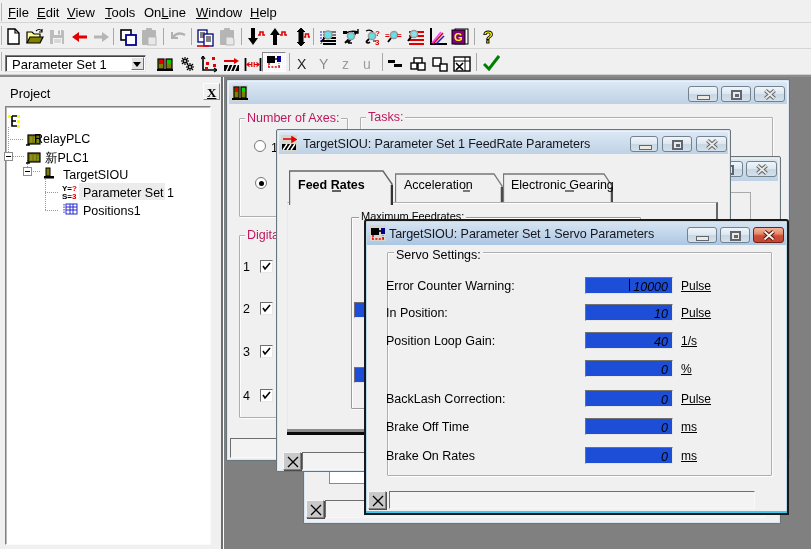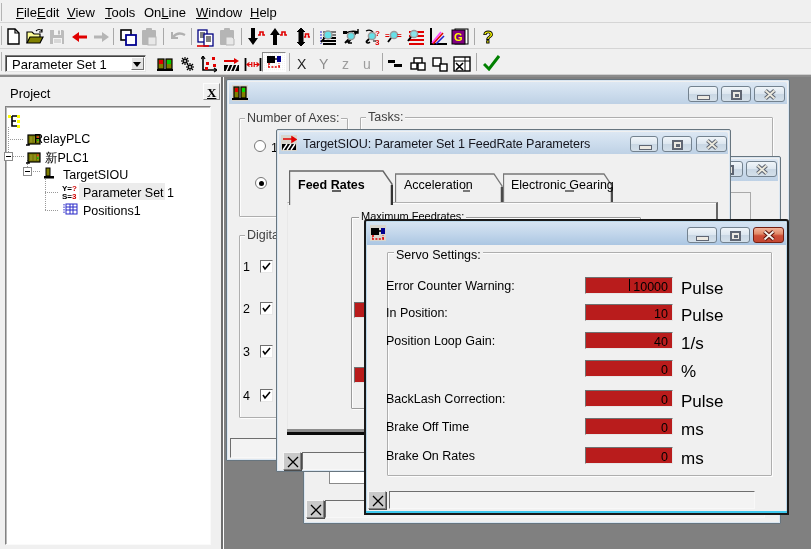--- a/index.html
+++ b/index.html
@@ -41,27 +41,27 @@
 .tbar.active { background:linear-gradient(180deg,#d6e4f2 0%, #c2d6eb 50%, #abc6e2 100%); }
 .ttext { position:absolute; left:27px; top:4px; font-size:12.6px; letter-spacing:-0.1px; color:#16161e; white-space:nowrap; }
 .cbtn { position:absolute; top:6px; width:30px; height:16px; border:1px solid #73828f; border-radius:3px;
   background:linear-gradient(180deg,#f0f5f9 0%, #dde7f0 48%, #c9d7e4 52%, #d4e0ea 100%); }
 .cbtn .mingl { position:absolute; left:8px; top:8px; width:13px; height:5px; background:#ece9e2; border:1.5px solid #5f6673; }
 .cbtn .resgl { position:absolute; left:9px; top:3px; width:11px; height:10px; border:2px solid #5f6673; background:#ece9e2; } .cbtn .resgl:after { content:""; position:absolute; left:1.5px; top:2px; width:4px; height:2.5px; background:#5f6673; }
 .cbtn.red { border-color:#731f12; background:linear-gradient(180deg,#f2b49c 0%, #e28a68 42%, #cd4e38 55%, #c44732 100%); }
 
 
 .grp { position:absolute; border:1px solid #aeaeae; border-radius:1px; box-shadow: inset 1px 1px 0 #fdfdfd, 1px 1px 0 #fdfdfd; }
-.glabel { position:absolute; top:-7px; font-size:13px; background:#f0f0f0; padding:0 3px; color:#404040; white-space:nowrap; }
-
-
-.field { position:absolute; background:#b91c1c; border:1px solid #707070;
-  border-right-color:#e6e6e6; border-bottom-color:#e6e6e6; }
+.glabel { position:absolute; top:-7px; font-size:13px; background:#f0f0f0; padding:0 3px; color:#be185d; white-space:nowrap; }
+
+
+.field { position:absolute; background:#1d4ed8; border:1px solid #707070;
+  border-right-color:#e6e6e6; border-bottom-color:#e6e6e6;font-style:italic; }
 .fval { position:absolute; right:4px; top:2px; font-size:12.5px; color:#000; }
-.funit { position:absolute; font-size:17px; color:#000; }
+.funit { position:absolute; font-size:12px; color:#000;text-decoration:underline; }
 .flabel { position:absolute; font-size:12.5px; color:#000; white-space:nowrap; }
 
 
 .xbtn { position:absolute; width:18px; height:18px; background:#c9c9c9;
   border:1px solid #828282; border-top-color:#f5f5f5; border-left-color:#f5f5f5;
   box-shadow: 1px 1px 0 #4c4c4c; }
 .xbtn svg { position:absolute; left:2px; top:2px; }
 .bfield { position:absolute; background:#f3f3f3; border:1px solid #6e6e6e;
   border-right-color:#f8f8f8; border-bottom-color:#f8f8f8; }
 
@@ -69,21 +69,21 @@
 .cb { position:absolute; width:13px; height:13px; background:#fff; border:1px solid #6f6f6f;
   border-right-color:#e8e8e8; border-bottom-color:#e8e8e8; }
 .radio { position:absolute; width:12px; height:12px; border-radius:50%; background:#fff; border:1px solid #777; }
 </style>
 </head>
 <body>
 <div id="page">
 
 <div id="menubar">
   <div class="grip" style="left:1px;top:3px;height:18px"></div>
-  <span class="mi" style="left:16px"><u>F</u>ile</span>
+  <span class="mi" style="left:8px"><u>F</u>ile</span>
   <span class="mi" style="left:37px"><u>E</u>dit</span>
   <span class="mi" style="left:67px"><u>V</u>iew</span>
   <span class="mi" style="left:105px"><u>T</u>ools</span>
   <span class="mi" style="left:144px">On<u>L</u>ine</span>
   <span class="mi" style="left:196px"><u>W</u>indow</span>
   <span class="mi" style="left:250px"><u>H</u>elp</span>
 </div>
 <div style="position:absolute;left:0;top:22px;width:811px;height:1px;background:#d5d5d5"></div>
 
 <div id="tb1">
@@ -568,20 +568,21 @@
 
 <div class="win" id="servo" style="left:364px;top:219px;width:425px;height:296px;z-index:4;border:2px solid #191919;border-radius:3px 3px 0 0;box-shadow:inset 0 -2px 0 #3fc9ee, inset 1px 1px 0 #bcd9ec, inset -1px 0 0 #bcd9ec">
   <div class="tbar active" style="left:1px;top:1px;right:1px;height:23px"></div>
   <svg class="abs" style="left:4px;top:4px" width="16" height="16" viewBox="0 0 16 16">
     <rect x="0" y="0" width="16" height="16" fill="#d8d5cd"></rect>
     <rect x="1" y="3" width="8" height="7" fill="#000"></rect>
     <line x1="9" y1="6" x2="12" y2="6" stroke="#000" stroke-width="1.6"></line>
     <rect x="11" y="3" width="4" height="6" fill="#000090"></rect>
     <path d="M3 10 v3 h-1 M2 14 h12 M13 14 v-4" fill="none" stroke="#e00000" stroke-width="1.6" stroke-dasharray="2 1.4"></path>
   </svg>
+  <div class="ttext" style="left:23px;top:6px">TargetSIOU: Parameter Set 1 Servo Parameters</div>
   <div class="cbtn" style="left:321px">
         <div class="mingl"></div>
       </div>
   <div class="cbtn" style="left:354px">
         <div class="resgl"></div>
       </div>
   <div class="cbtn red" style="left:387px;width:31px">
         <svg width="31" height="16" style="position:absolute;left:0;top:0">
           <path d="M10.5 3.5 L19.5 11.5 M19.5 3.5 L10.5 11.5" stroke="#5a140c" stroke-width="4"></path>
           <path d="M10.5 3.5 L19.5 11.5 M19.5 3.5 L10.5 11.5" stroke="#f4f2ee" stroke-width="1.8"></path>

